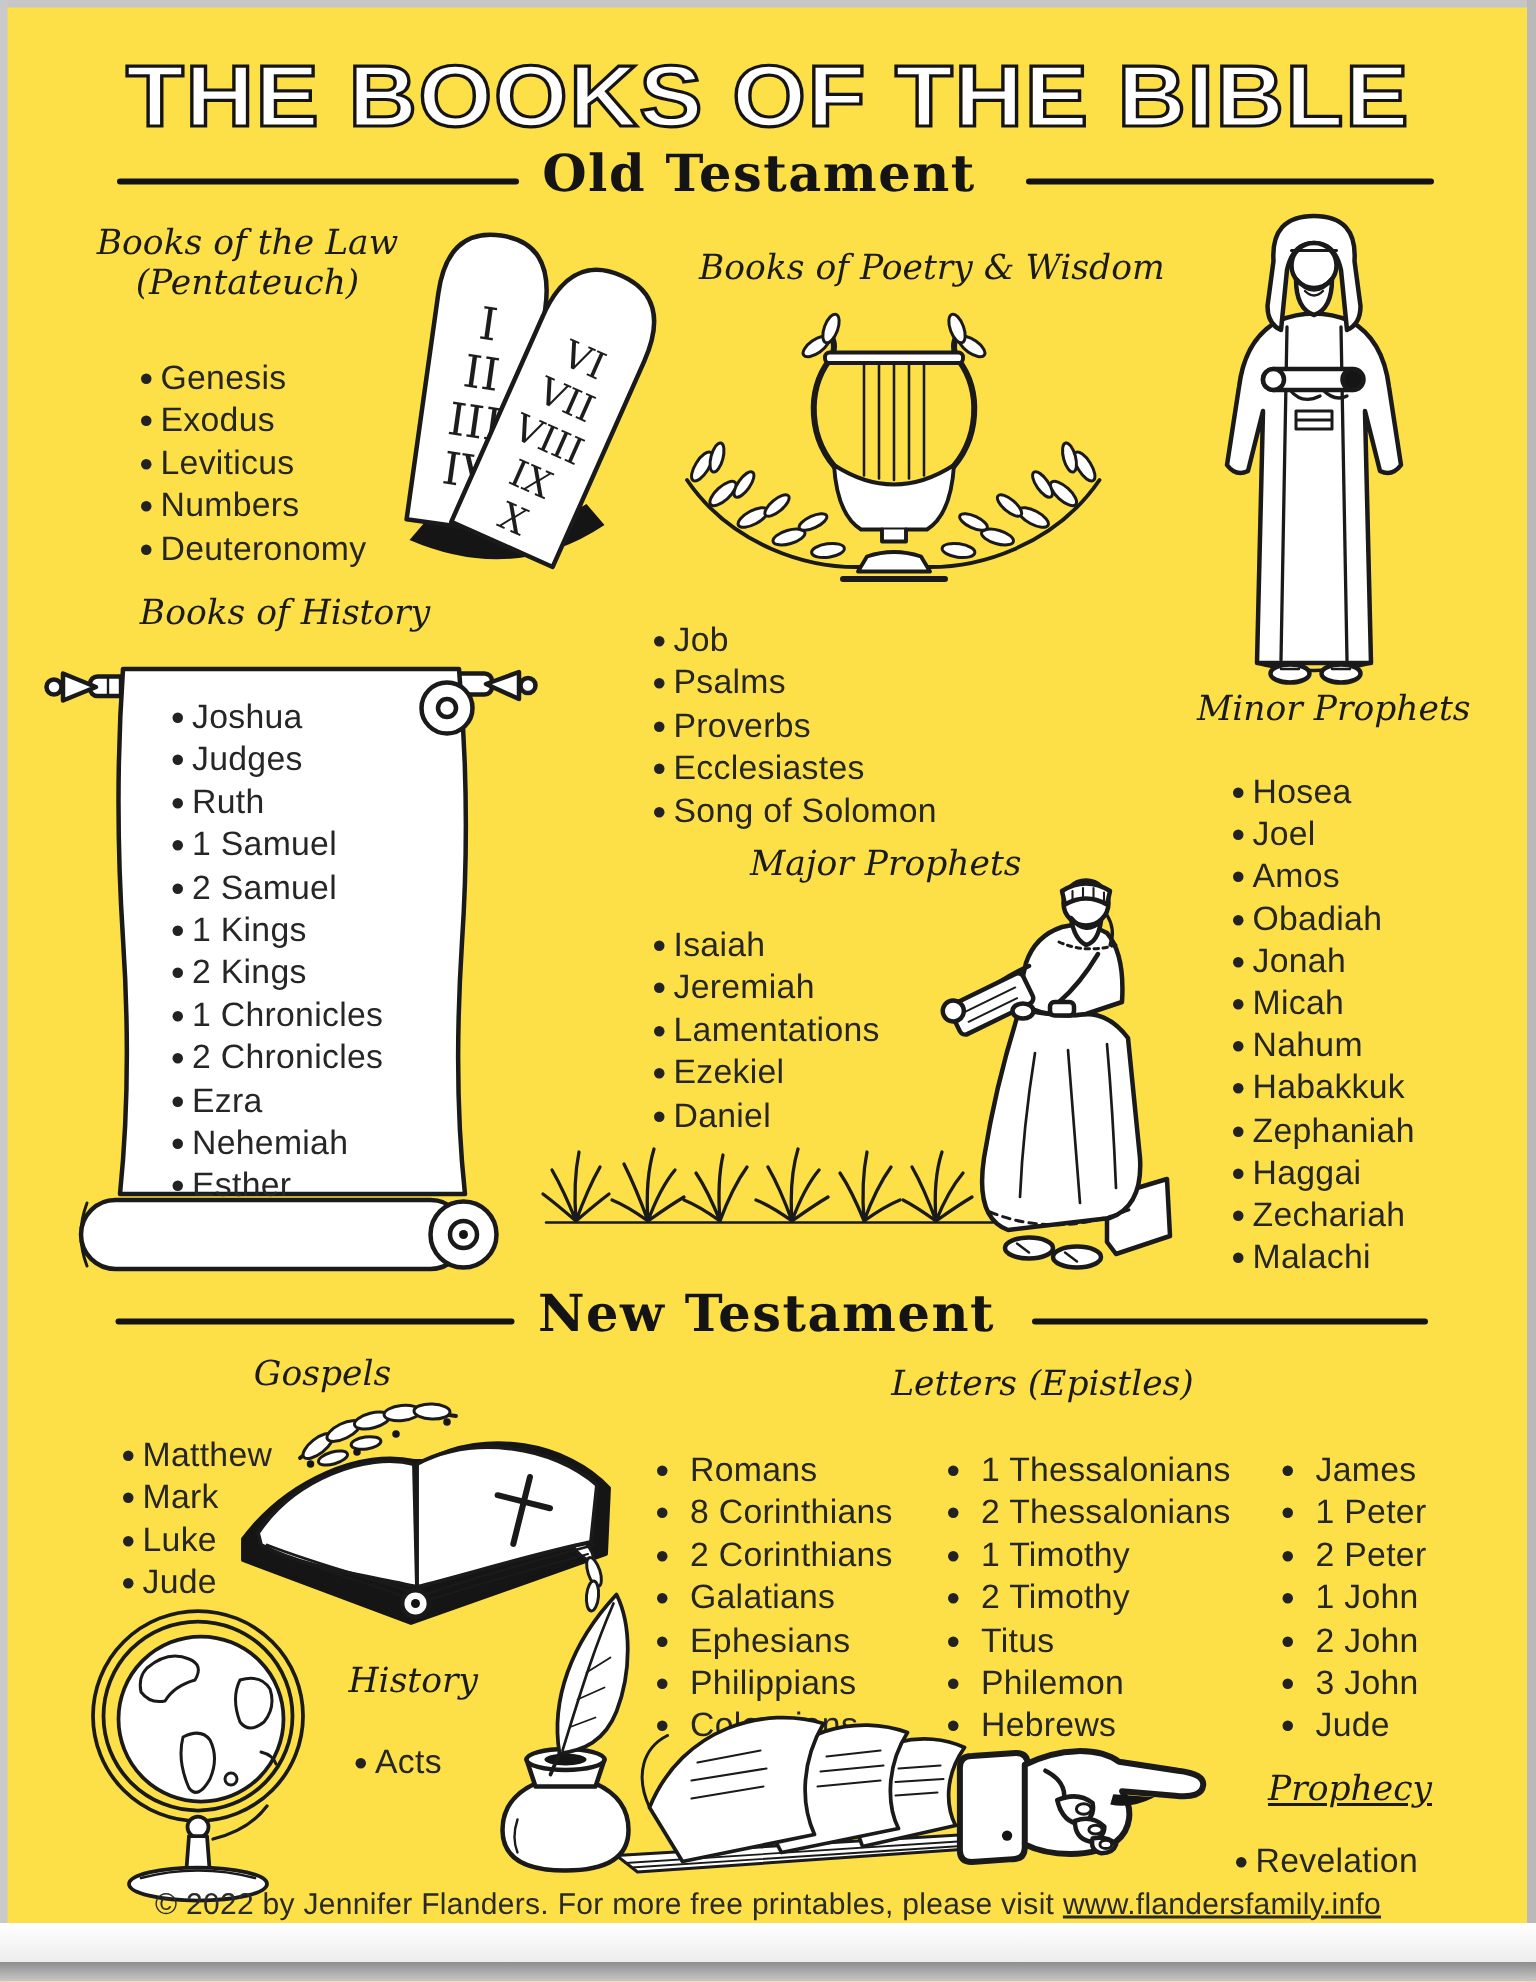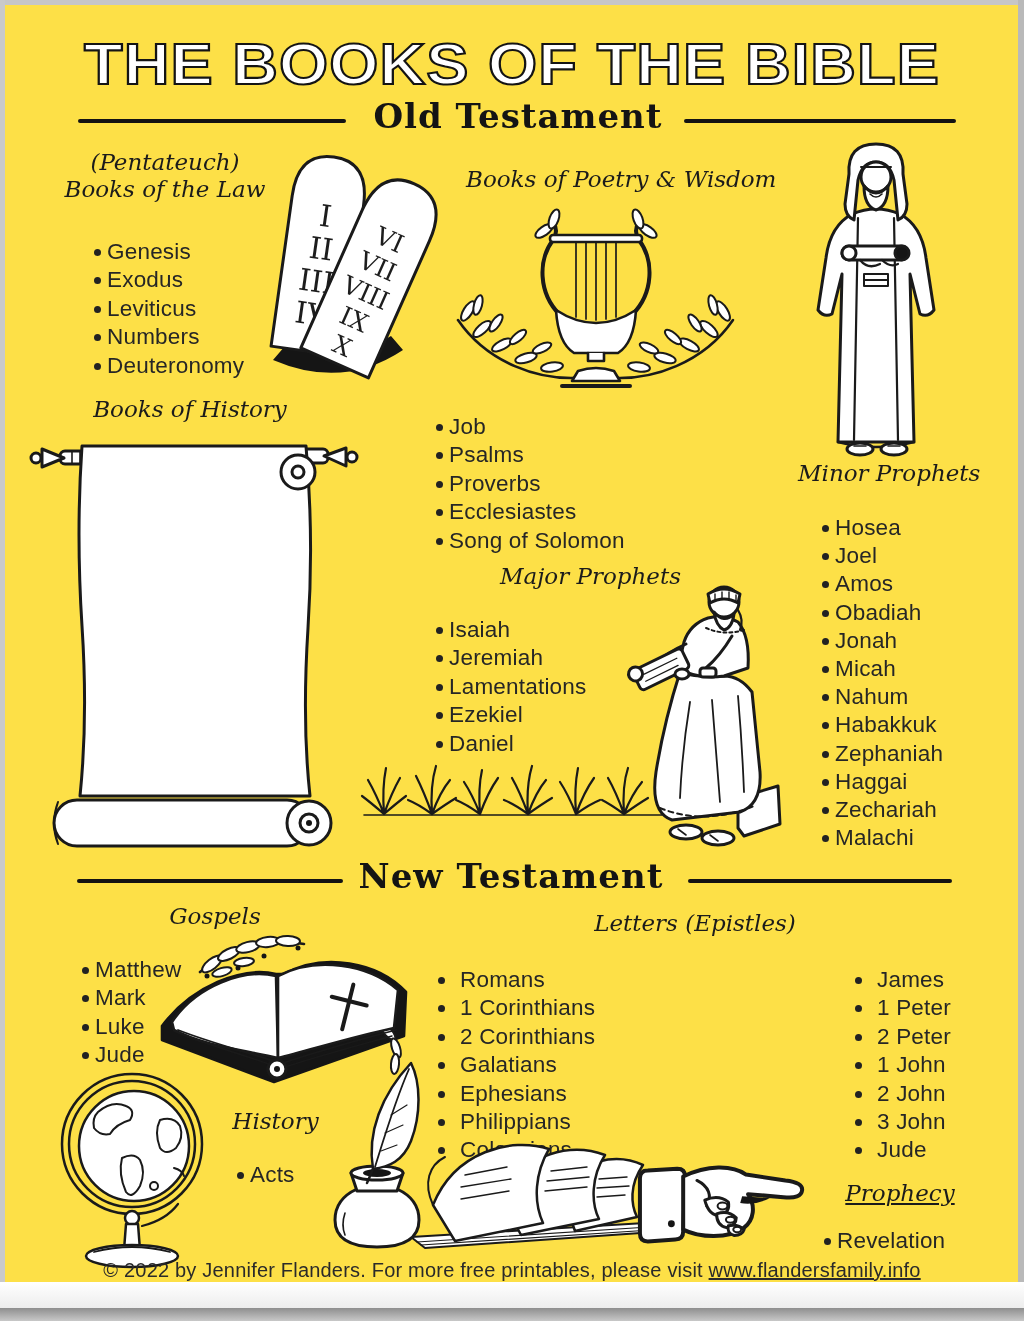--- a/index.html
+++ b/index.html
@@ -65,26 +65,26 @@
 </head>
 <body>
 
 <div class="page">
 
   <svg class="title-svg" viewBox="0 0 884 70">
     <text class="outline-title" x="442" y="54" text-anchor="middle" textLength="856" lengthAdjust="spacingAndGlyphs">THE BOOKS OF THE BIBLE</text>
   </svg>
 
   <div class="rule" style="left:78px; top:119px; width:268px;"></div>
-  <div class="testament" style="left:356px; top:96px; width:324px;">Old Testament</div>
+  <div class="testament" style="left:344px; top:96px; width:324px;">Old Testament</div>
   <div class="rule" style="left:684px; top:119px; width:272px;"></div>
 
   <div class="script" style="left:60px; top:149px; width:210px;">
+    <div>Books of the Law</div>
     <div>(Pentateuch)</div>
-    <div>Books of the Law</div>
   </div>
   <ul class="books" style="left:82px; top:226px;">
       <li>Genesis</li>
       <li>Exodus</li>
       <li>Leviticus</li>
       <li>Numbers</li>
       <li>Deuteronomy</li>
     </ul>
 
   <svg class="art" style="left:243px; top:138px; width:182px; height:245px;" viewBox="0 0 182 245" fill="none" stroke="#1a1a1a" stroke-width="3" stroke-linecap="round" stroke-linejoin="round">
@@ -209,20 +209,34 @@
     <path d="M58,18 L282,18 Q290,110 284,200 Q278,295 286,368 L56,368 Q64,290 58,198 Q52,105 58,18 Z" fill="#ffffff"></path>
     <circle cx="274" cy="44" r="17" fill="#ffffff"></circle>
     <circle cx="274" cy="44" r="6" fill="#ffffff"></circle>
     <rect x="30" y="372" width="256" height="46" rx="23" fill="#ffffff"></rect>
     <path d="M34,374 Q26,395 34,416" stroke-width="2"></path>
     <circle cx="285" cy="395" r="22" fill="#ffffff"></circle>
     <circle cx="285" cy="395" r="9" fill="#ffffff"></circle>
     <circle cx="285" cy="395" r="3" fill="#151515" stroke="none"></circle>
   </svg>
 
+  <ul class="books" style="left:103px; top:452px;">
+      <li>Joshua</li>
+      <li>Judges</li>
+      <li>Ruth</li>
+      <li>1 Samuel</li>
+      <li>2 Samuel</li>
+      <li>1 Kings</li>
+      <li>2 Kings</li>
+      <li>1 Chronicles</li>
+      <li>2 Chronicles</li>
+      <li>Ezra</li>
+      <li>Nehemiah</li>
+      <li>Esther</li>
+    </ul>
 
   <div class="script" style="left:488px; top:563px; width:205px;">Major Prophets</div>
   <ul class="books" style="left:424px; top:604px;">
       <li>Isaiah</li>
       <li>Jeremiah</li>
       <li>Lamentations</li>
       <li>Ezekiel</li>
       <li>Daniel</li>
     </ul>
 
@@ -304,26 +318,35 @@
       <line x1="196" y1="54" x2="196" y2="100"></line>
       <line x1="178" y1="71" x2="214" y2="71"></line>
     </g>
     <circle cx="125" cy="139" r="9" fill="#ffffff" stroke-width="3.2"></circle>
     <circle cx="125" cy="139" r="3" fill="#151515" stroke="none"></circle>
   </svg>
 
   <div class="script" style="left:555px; top:910px; width:280px;">Letters (Epistles)</div>
   <ul class="books wide" style="left:426px; top:954px;">
       <li>Romans</li>
-      <li>1 Corinthians</li>
+      <li>8 Corinthians</li>
       <li>2 Corinthians</li>
       <li>Galatians</li>
       <li>Ephesians</li>
       <li>Philippians</li>
       <li>Colossians</li>
+    </ul>
+  <ul class="books wide" style="left:620px; top:954px;">
+      <li>1 Thessalonians</li>
+      <li>2 Thessalonians</li>
+      <li>1 Timothy</li>
+      <li>2 Timothy</li>
+      <li>Titus</li>
+      <li>Philemon</li>
+      <li>Hebrews</li>
     </ul>
   <ul class="books wide" style="left:843px; top:954px;">
       <li>James</li>
       <li>1 Peter</li>
       <li>2 Peter</li>
       <li>1 John</li>
       <li>2 John</li>
       <li>3 John</li>
       <li>Jude</li>
     </ul>

